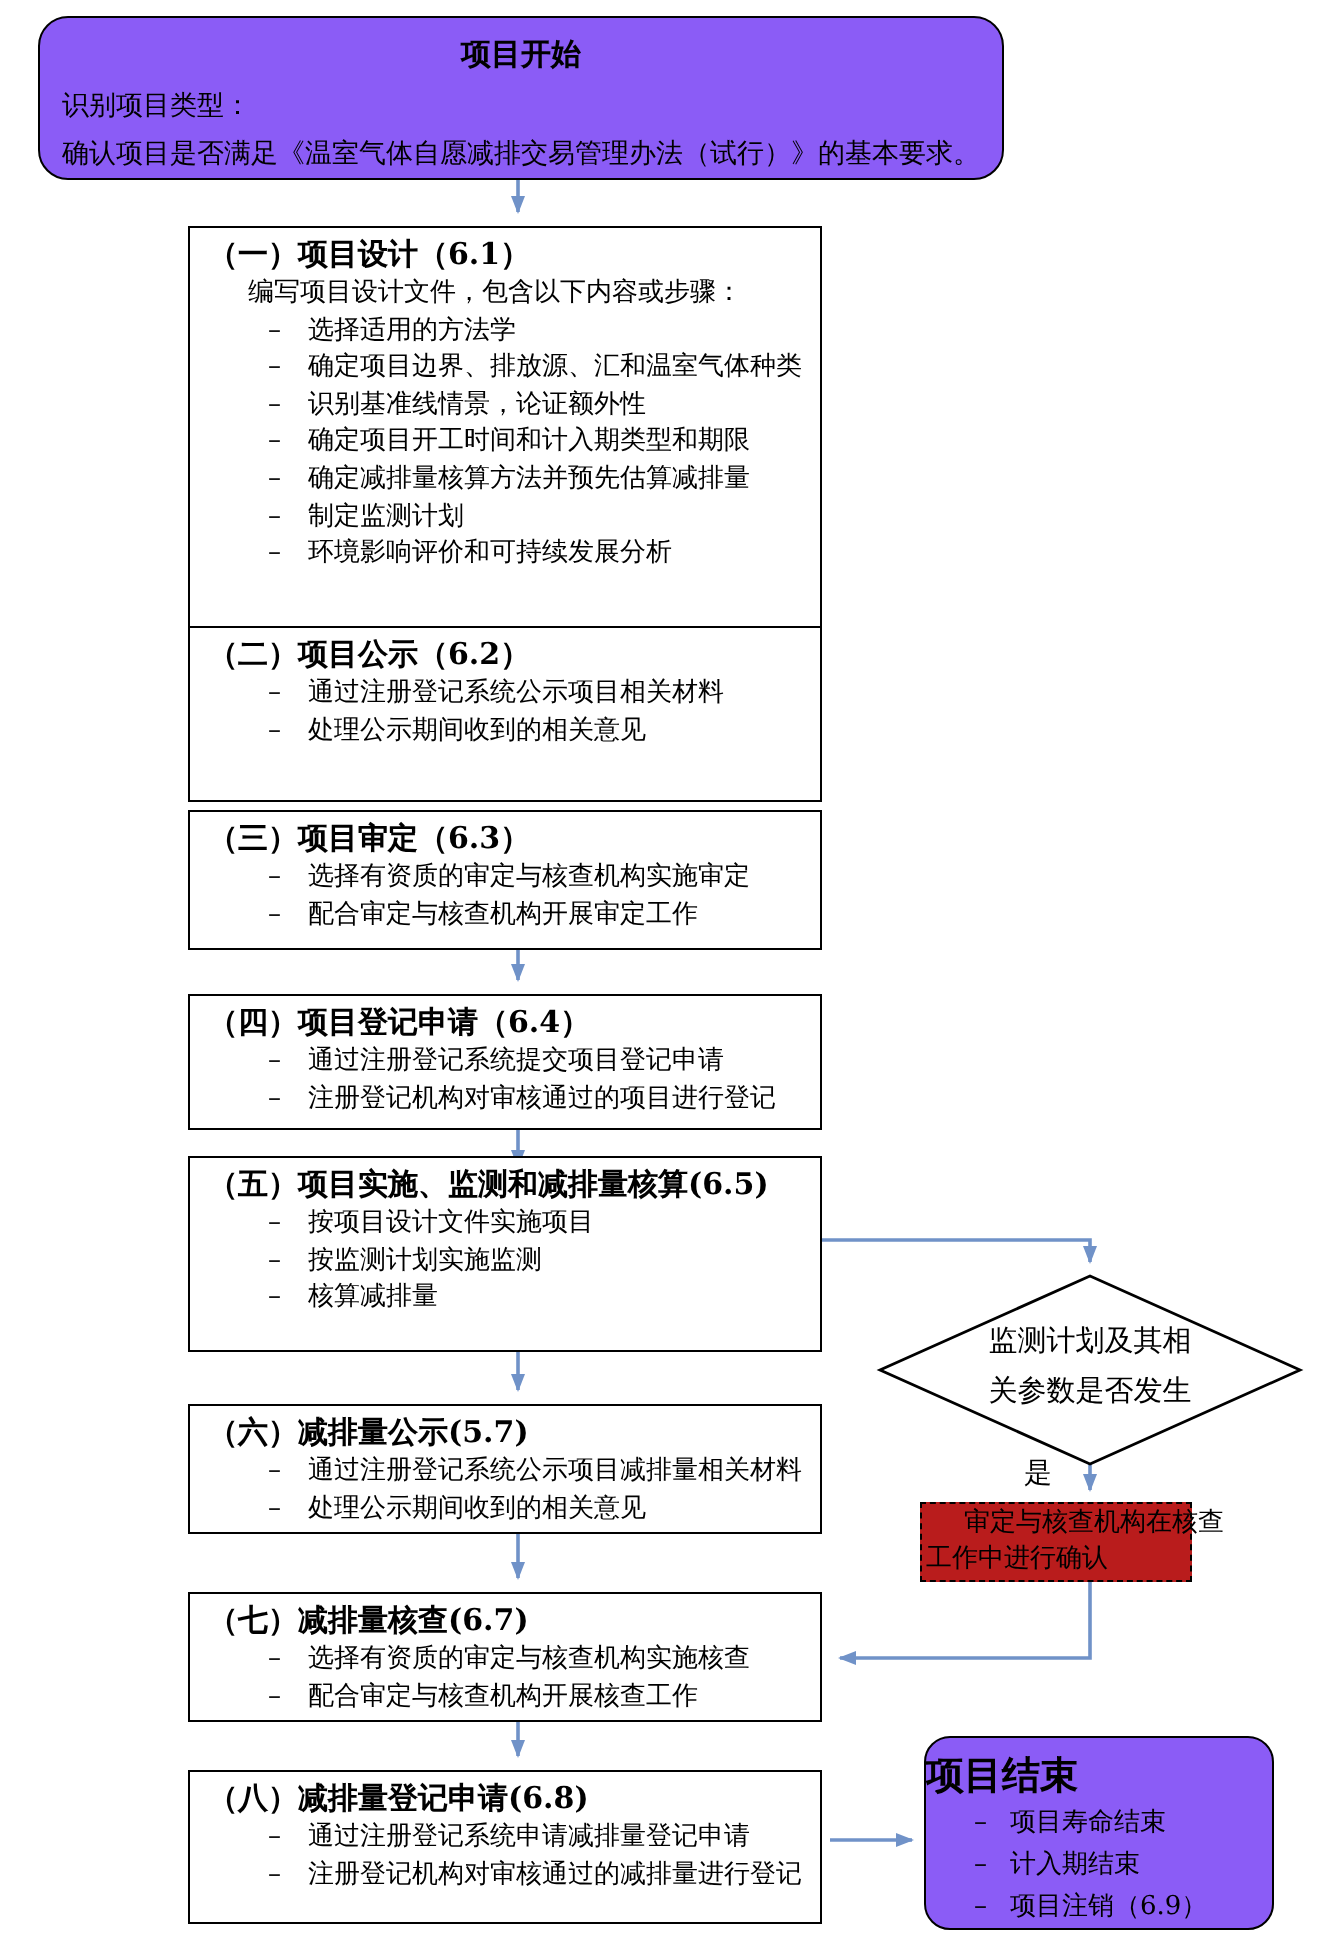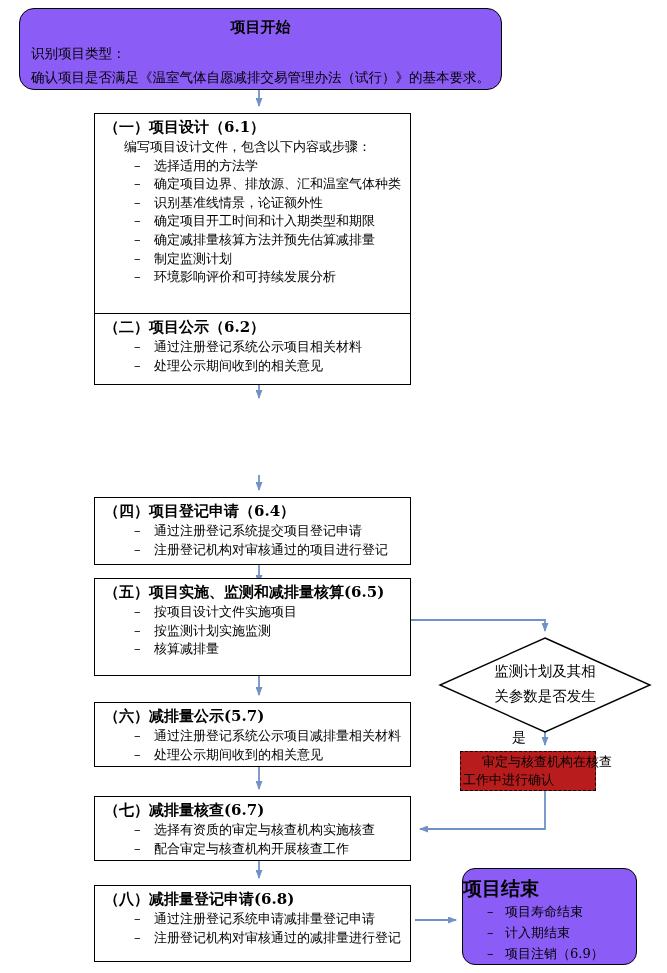--- a/index.html
+++ b/index.html
@@ -89,26 +89,31 @@
     <div class="box-intro">编写项目设计文件，包含以下内容或步骤：</div>
     <div class="item"><span class="dash">–</span><span>选择适用的方法学</span></div>
     <div class="item"><span class="dash">–</span><span>确定项目边界、排放源、汇和温室气体种类</span></div>
     <div class="item"><span class="dash">–</span><span>识别基准线情景，论证额外性</span></div>
     <div class="item"><span class="dash">–</span><span>确定项目开工时间和计入期类型和期限</span></div>
     <div class="item"><span class="dash">–</span><span>确定减排量核算方法并预先估算减排量</span></div>
     <div class="item"><span class="dash">–</span><span>制定监测计划</span></div>
     <div class="item"><span class="dash">–</span><span>环境影响评价和可持续发展分析</span></div>
   </div>
 
-  <div class="stepbox" style="top:313px;height:72px;">
+  <div class="stepbox" style="top:313px;height:88px;">
     <div class="box-title">（二）项目公示（6.2）</div>
     <div class="item"><span class="dash">–</span><span>通过注册登记系统公示项目相关材料</span></div>
     <div class="item"><span class="dash">–</span><span>处理公示期间收到的相关意见</span></div>
   </div>
 
+  <div class="stepbox" style="top:405px;height:70px;">
+    <div class="box-title">（三）项目审定（6.3）</div>
+    <div class="item"><span class="dash">–</span><span>选择有资质的审定与核查机构实施审定</span></div>
+    <div class="item"><span class="dash">–</span><span>配合审定与核查机构开展审定工作</span></div>
+  </div>
 
   <div class="stepbox" style="top:497px;height:68px;">
     <div class="box-title">（四）项目登记申请（6.4）</div>
     <div class="item"><span class="dash">–</span><span>通过注册登记系统提交项目登记申请</span></div>
     <div class="item"><span class="dash">–</span><span>注册登记机构对审核通过的项目进行登记</span></div>
   </div>
 
   <div class="stepbox" style="top:578px;height:98px;">
     <div class="box-title">（五）项目实施、监测和减排量核算(6.5)</div>
     <div class="item"><span class="dash">–</span><span>按项目设计文件实施项目</span></div>

